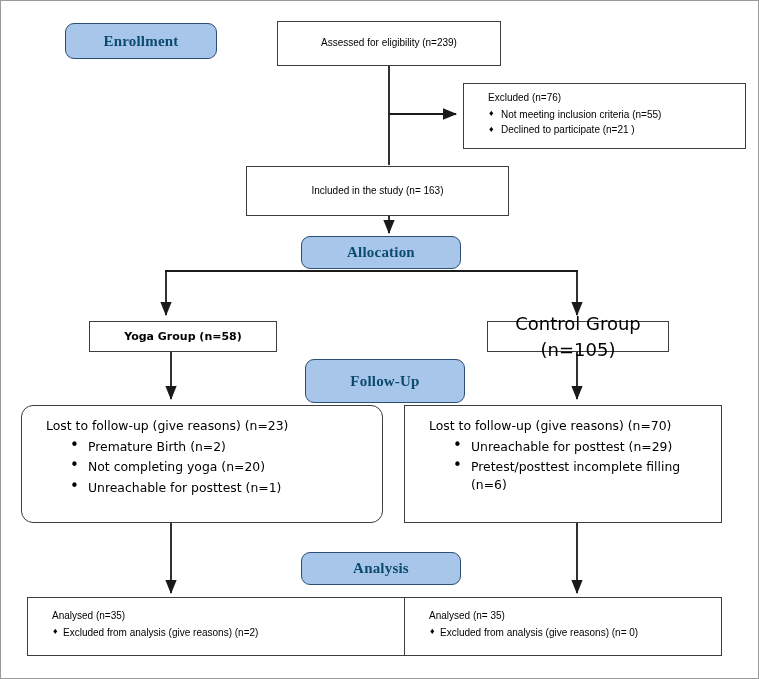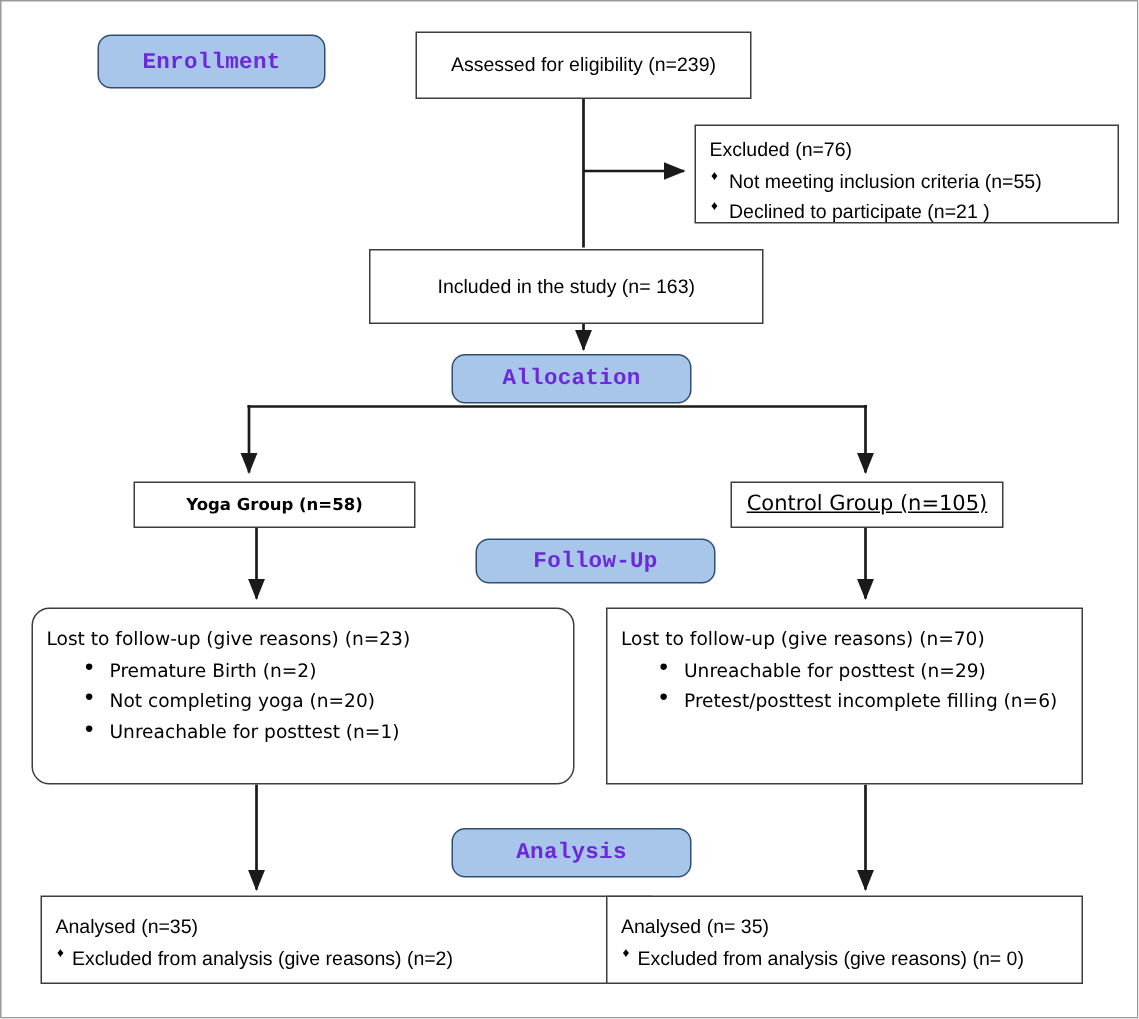--- a/index.html
+++ b/index.html
@@ -24,49 +24,49 @@
     position: absolute;
     box-sizing: border-box;
     background: #ffffff;
     border: 1.6px solid #3d3d3d;
     color: #000000;
     font-family: "Liberation Sans", sans-serif;
   }
   
   .box.arial {
     font-family: "Liberation Sans", sans-serif;
-    font-size: 13px;
+    font-size: 10px;
     line-height: 1.45;
   }
   
   .box.calibri {
     font-family: "DejaVu Sans", sans-serif;
     font-size: 12.4px;
     line-height: 1.42;
   }
   .box.center {
     display: flex;
     align-items: center;
     justify-content: center;
     text-align: center;
   }
   .box.pad {
-    padding: 7px 9px 6px 9px;
+    padding: 7px 9px 6px 24px;
   }
   .label-pill {
     position: absolute;
     box-sizing: border-box;
     background: #a8c6ea;
     border: 1.5px solid #2e4f73;
     border-radius: 9px;
     display: flex;
     align-items: center;
     justify-content: center;
-    color: #6d28d9;
-    font-family: Liberation Mono, monospace;
+    color: #0c4a6e;
+    font-family: Liberation Serif, serif;
     font-weight: bold;
     font-size: 15px;
     letter-spacing: 0.2px;
   }
   .bullets {
     list-style: none;
     margin: 2px 0 0 0;
     padding: 0;
   }
   .bullets.diamond > li {
@@ -139,21 +139,21 @@
   </svg>
 
   <div class="label-pill" style="left:64px; top:22px; width:152px; height:36px;">
     <span>Enrollment</span>
   </div>
 
   <div class="label-pill" style="left:300px; top:235px; width:160px; height:33px;">
     <span>Allocation</span>
   </div>
 
-  <div class="label-pill" style="left:316px; top:358px; width:160px; height:30px;">
+  <div class="label-pill" style="left:304px; top:358px; width:160px; height:44px;">
     <span>Follow-Up</span>
   </div>
 
   <div class="label-pill" style="left:300px; top:551px; width:160px; height:33px;">
     <span>Analysis</span>
   </div>
 
   <div class="box arial center" style="left:276px; top:20px; width:224px; height:45px;">
     <span>Assessed for eligibility (n=239)</span>
   </div>
@@ -167,21 +167,21 @@
   </div>
 
   <div class="box arial center" style="left:245px; top:165px; width:263px; height:50px;">
     <span>Included in the study (n= 163)</span>
   </div>
 
   <div class="box calibri center" style="left:88px; top:320px; width:188px; height:31px; font-size:11px;font-weight:bold;">
     <span>Yoga Group (n=58)</span>
   </div>
 
-  <div class="box calibri center" style="left:486px; top:320px; width:182px; height:31px; font-size:14px;text-decoration:underline;">
+  <div class="box calibri center" style="left:486px; top:320px; width:182px; height:31px; font-size:18px;">
     <span>Control Group (n=105)</span>
   </div>
 
   <div class="box calibri pad" style="left:20px; top:404px; width:362px; height:118px; padding-top:11px;border-radius:12px;">
     <div class="title-line">Lost to follow-up (give reasons) (n=23)</div>
     <ul class="bullets round">
       <li>Premature Birth (n=2)</li>
       <li>Not completing yoga (n=20)</li>
       <li>Unreachable for posttest (n=1)</li>
     </ul>

